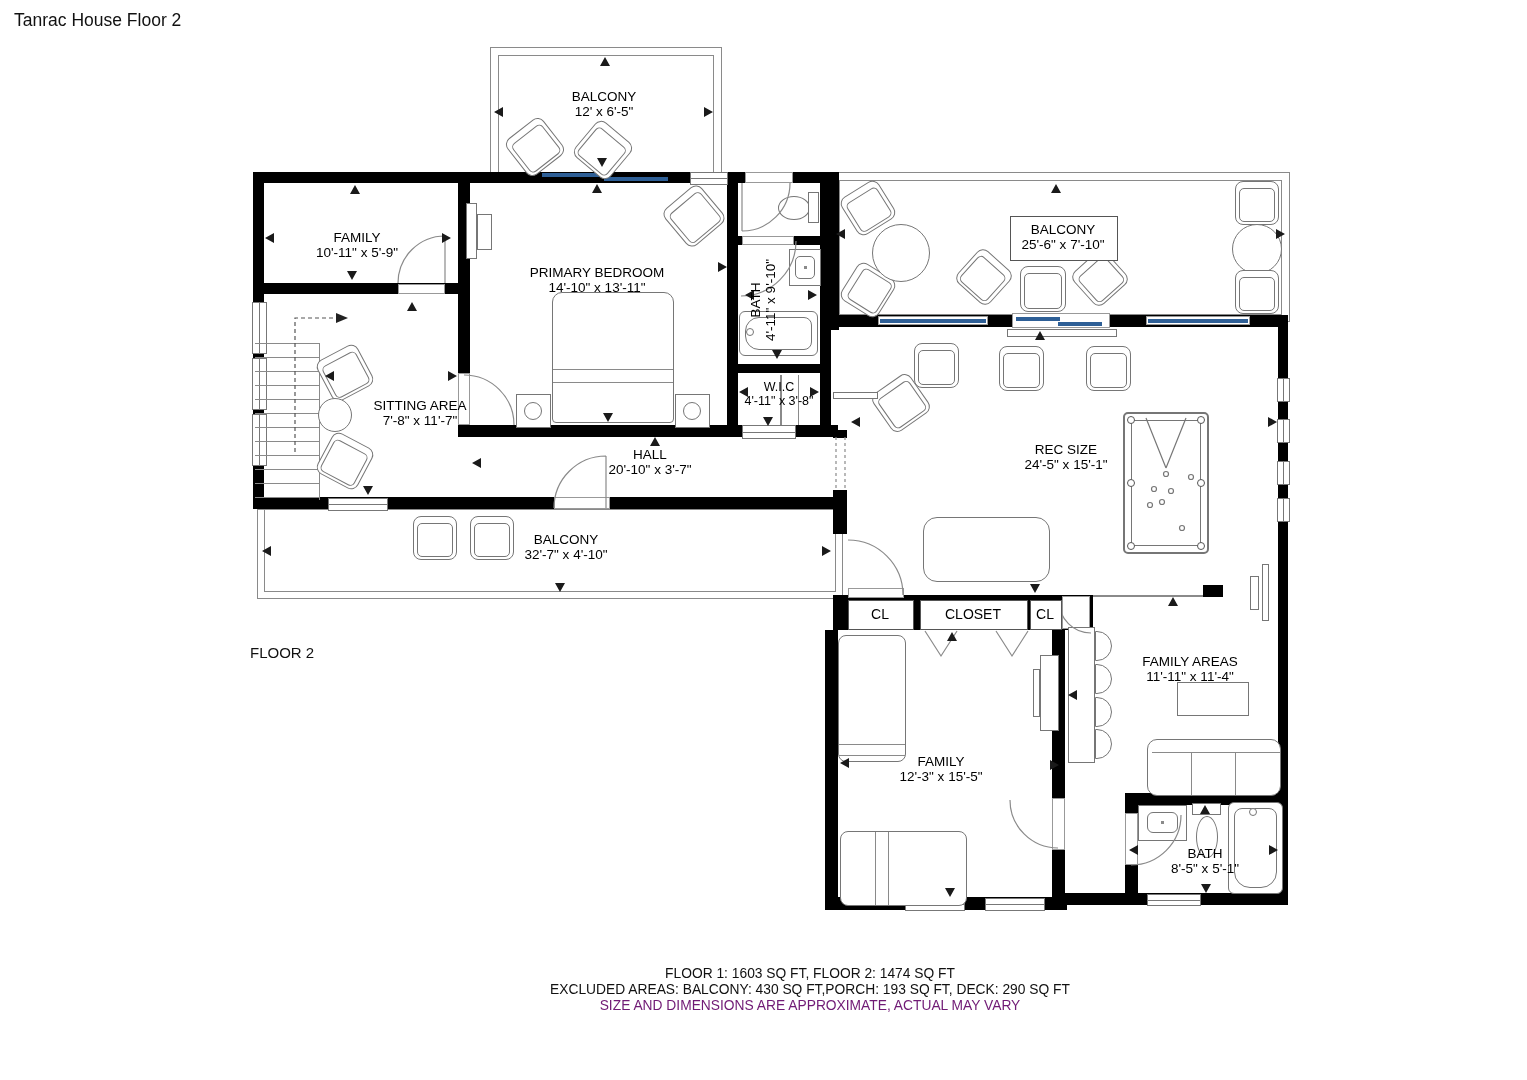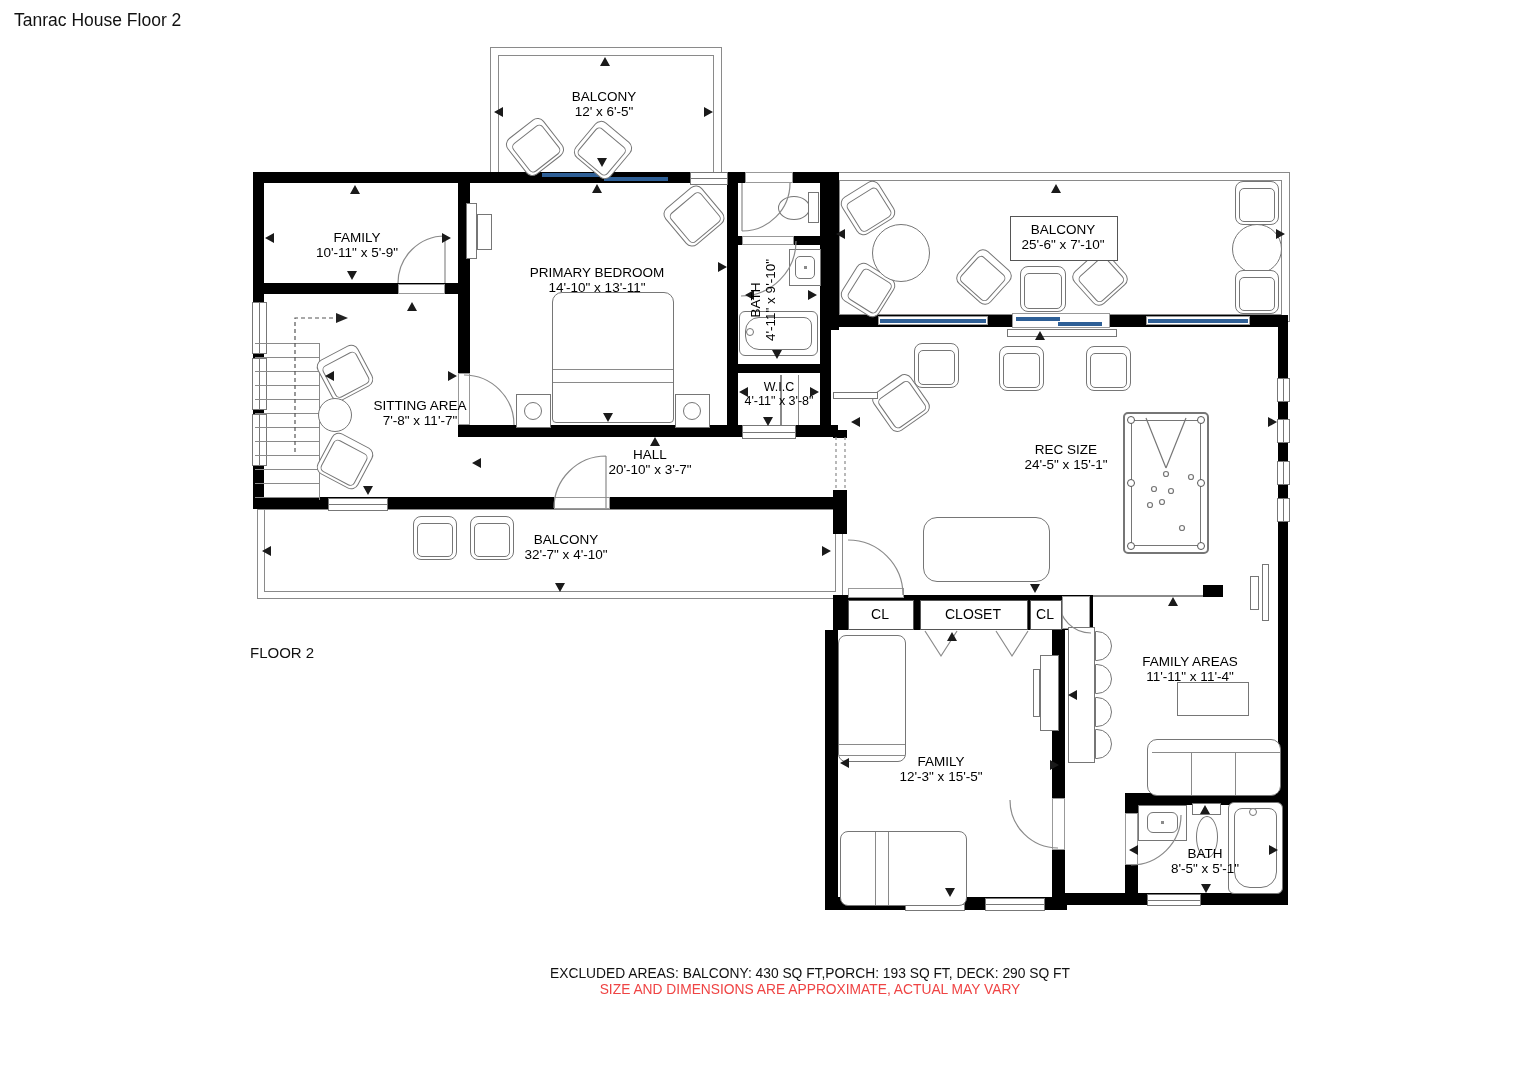--- a/index.html
+++ b/index.html
@@ -17,21 +17,21 @@
   .sq-chair::before{content:"";position:absolute;left:3px;right:3px;top:6px;bottom:2px;border:1px solid #767676;border-radius:5px;}
   .stool{position:absolute;width:17px;height:30px;border:1px solid #767676;border-left:1px solid #767676;border-radius:0 16px 16px 0;background:#fff;box-sizing:border-box;}
   .pocket{position:absolute;width:8px;height:8px;border:1px solid #555;border-radius:50%;background:#fff;box-sizing:border-box;}
   .lbl{position:absolute;transform:translate(-50%,-50%);text-align:center;font-size:13.5px;line-height:15px;color:#000;white-space:nowrap;z-index:30;}
   .lbl.rot{transform:translate(-50%,-50%) rotate(-90deg);}
   .lblbox{position:absolute;background:#fff;border:1px solid #555;z-index:29;}
   .stairs{position:absolute;border-top:1px solid #8a8a8a;border-right:1px solid #8a8a8a;background:repeating-linear-gradient(to bottom,transparent 0,transparent 13px,#8a8a8a 13px,#8a8a8a 14px);}
   #title{position:absolute;left:14px;top:10px;font-size:17.5px;color:#111;}
   #floor-label{position:absolute;left:250px;top:612px;font-size:15px;color:#111;margin-top:32px;}
   #footer{position:absolute;left:350px;top:966px;width:920px;text-align:center;font-size:13.8px;line-height:15.8px;color:#111;}
-  #footer .muted{color:#ef4444;}
+  #footer .muted{color:#701a75;}
   svg.overlay{position:absolute;left:0;top:0;z-index:25;pointer-events:none;}
 </style>
 </head>
 <body>
 
 <div id="canvas">
 
   <div id="title">Tanrac House Floor 2</div>
 
   <div class="ln" style="left:490px;top:47px;width:230px;height:129px"></div>
@@ -286,17 +286,18 @@
     <div>12'-3" x 15'-5"</div>
   </div>
   <div class="lbl" style="left:1205px;top:861px">
     <div>BATH</div>
     <div>8'-5" x 5'-1"</div>
   </div>
 
   <div id="floor-label">FLOOR 2</div>
 
   <div id="footer">
+    <div>FLOOR 1: 1603 SQ FT, FLOOR 2: 1474 SQ FT</div>
     <div>EXCLUDED AREAS: BALCONY: 430 SQ FT,PORCH: 193 SQ FT, DECK: 290 SQ FT</div>
     <div class="muted">SIZE AND DIMENSIONS ARE APPROXIMATE, ACTUAL MAY VARY</div>
   </div>
 
 </div>
 
 </body></html>

